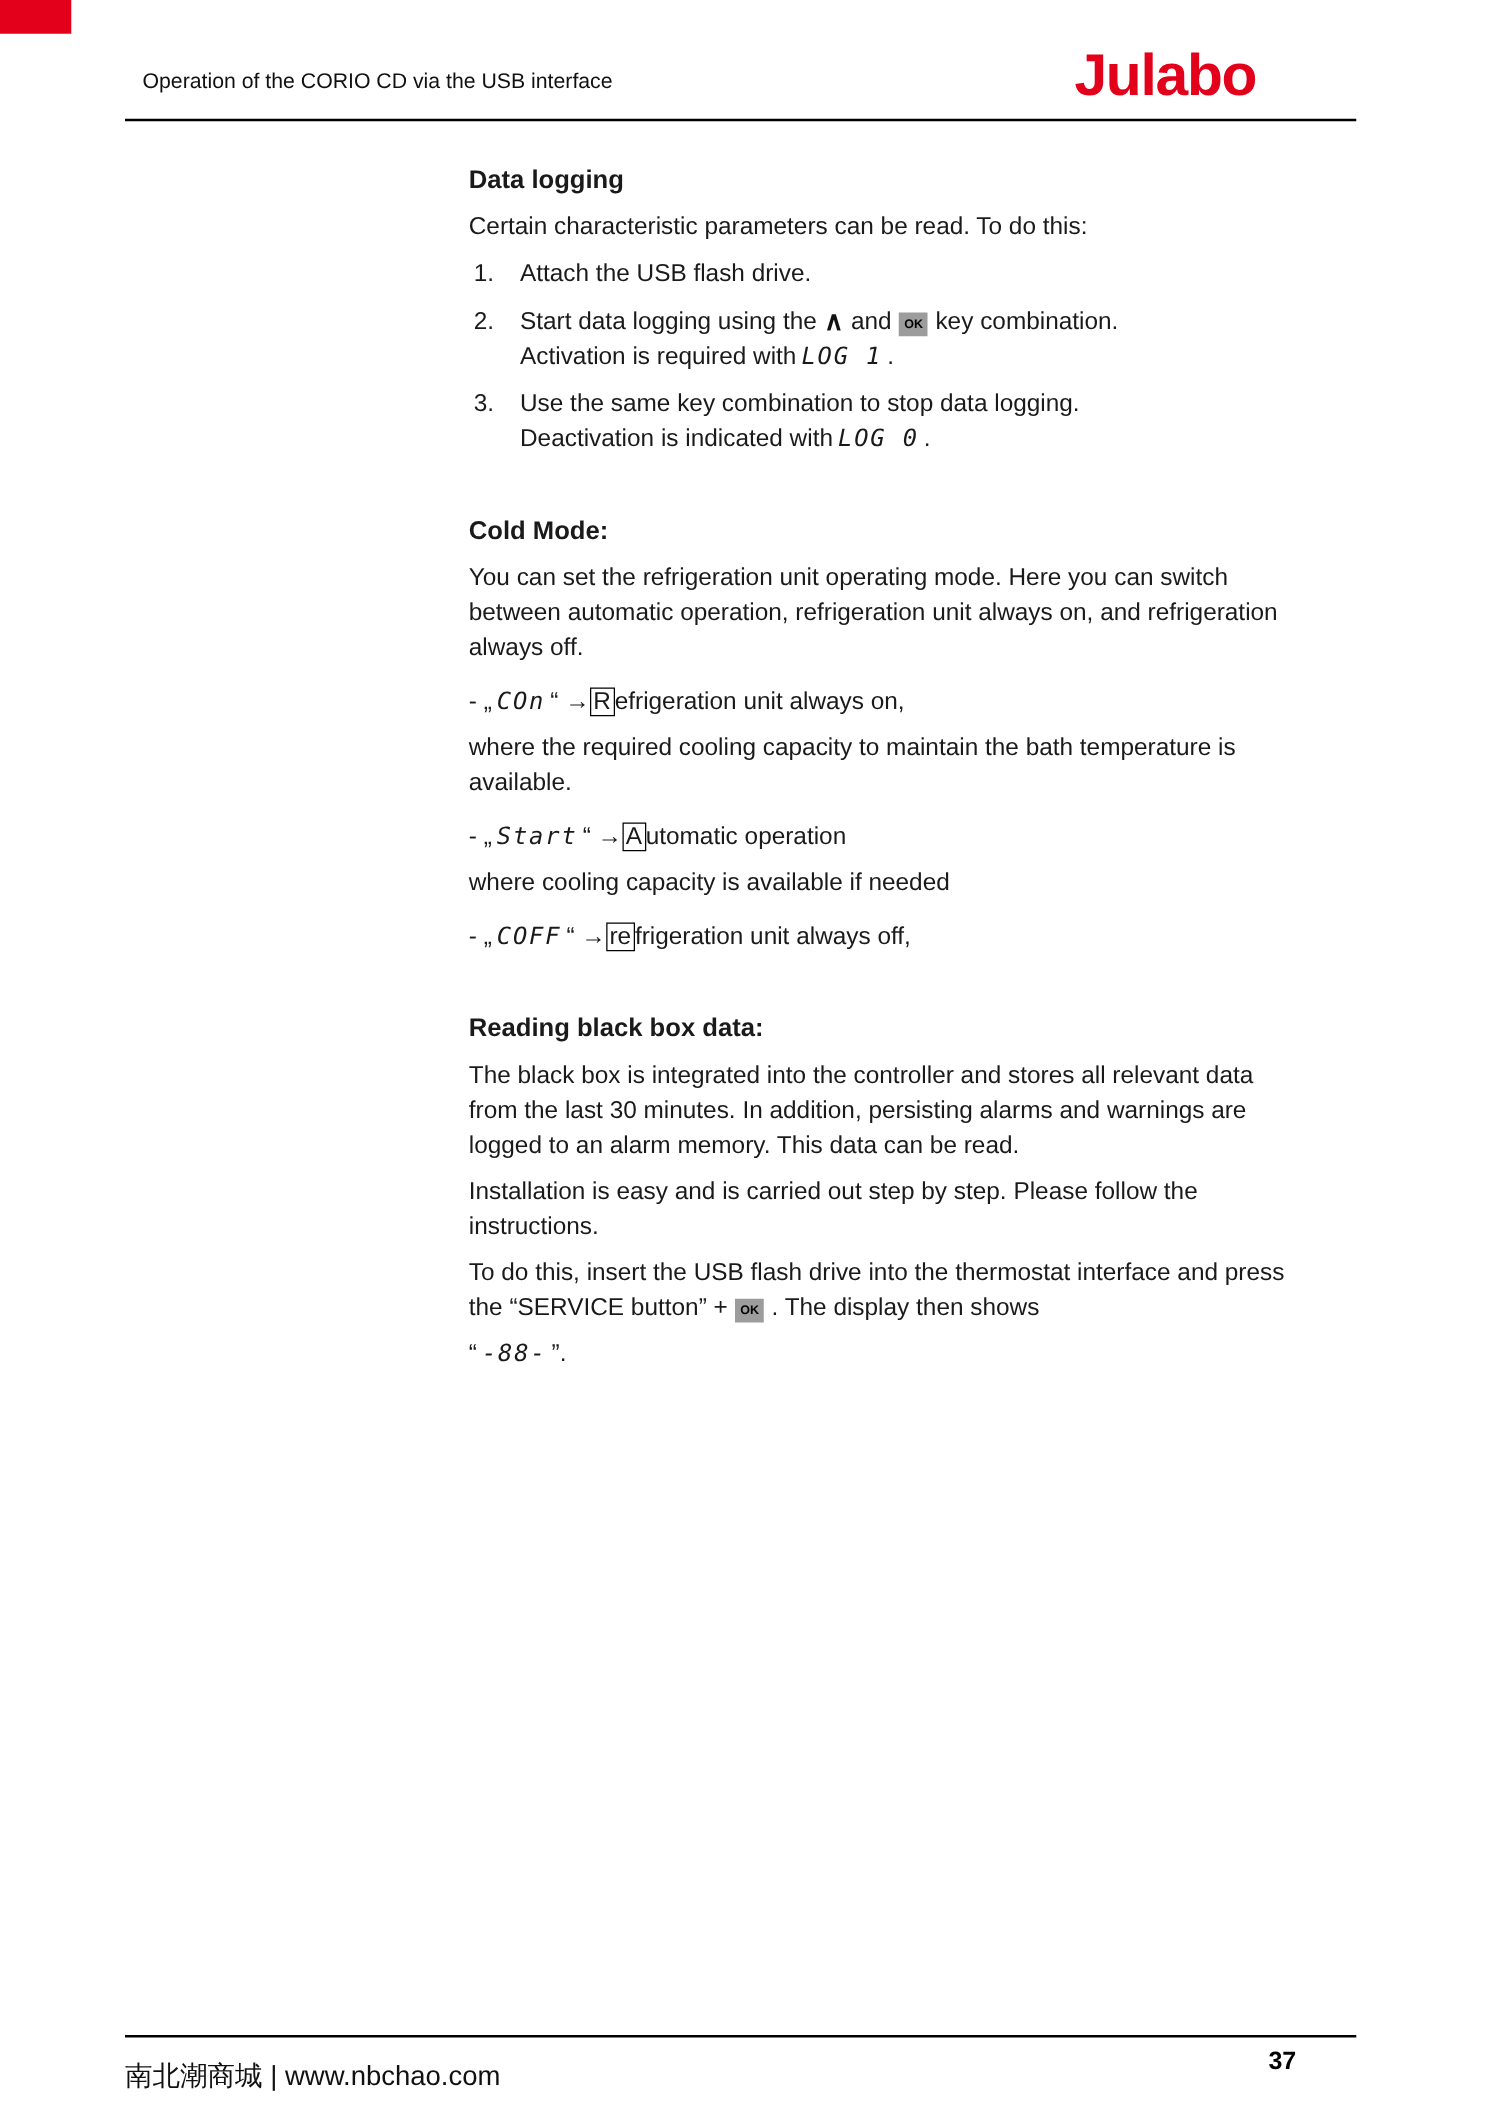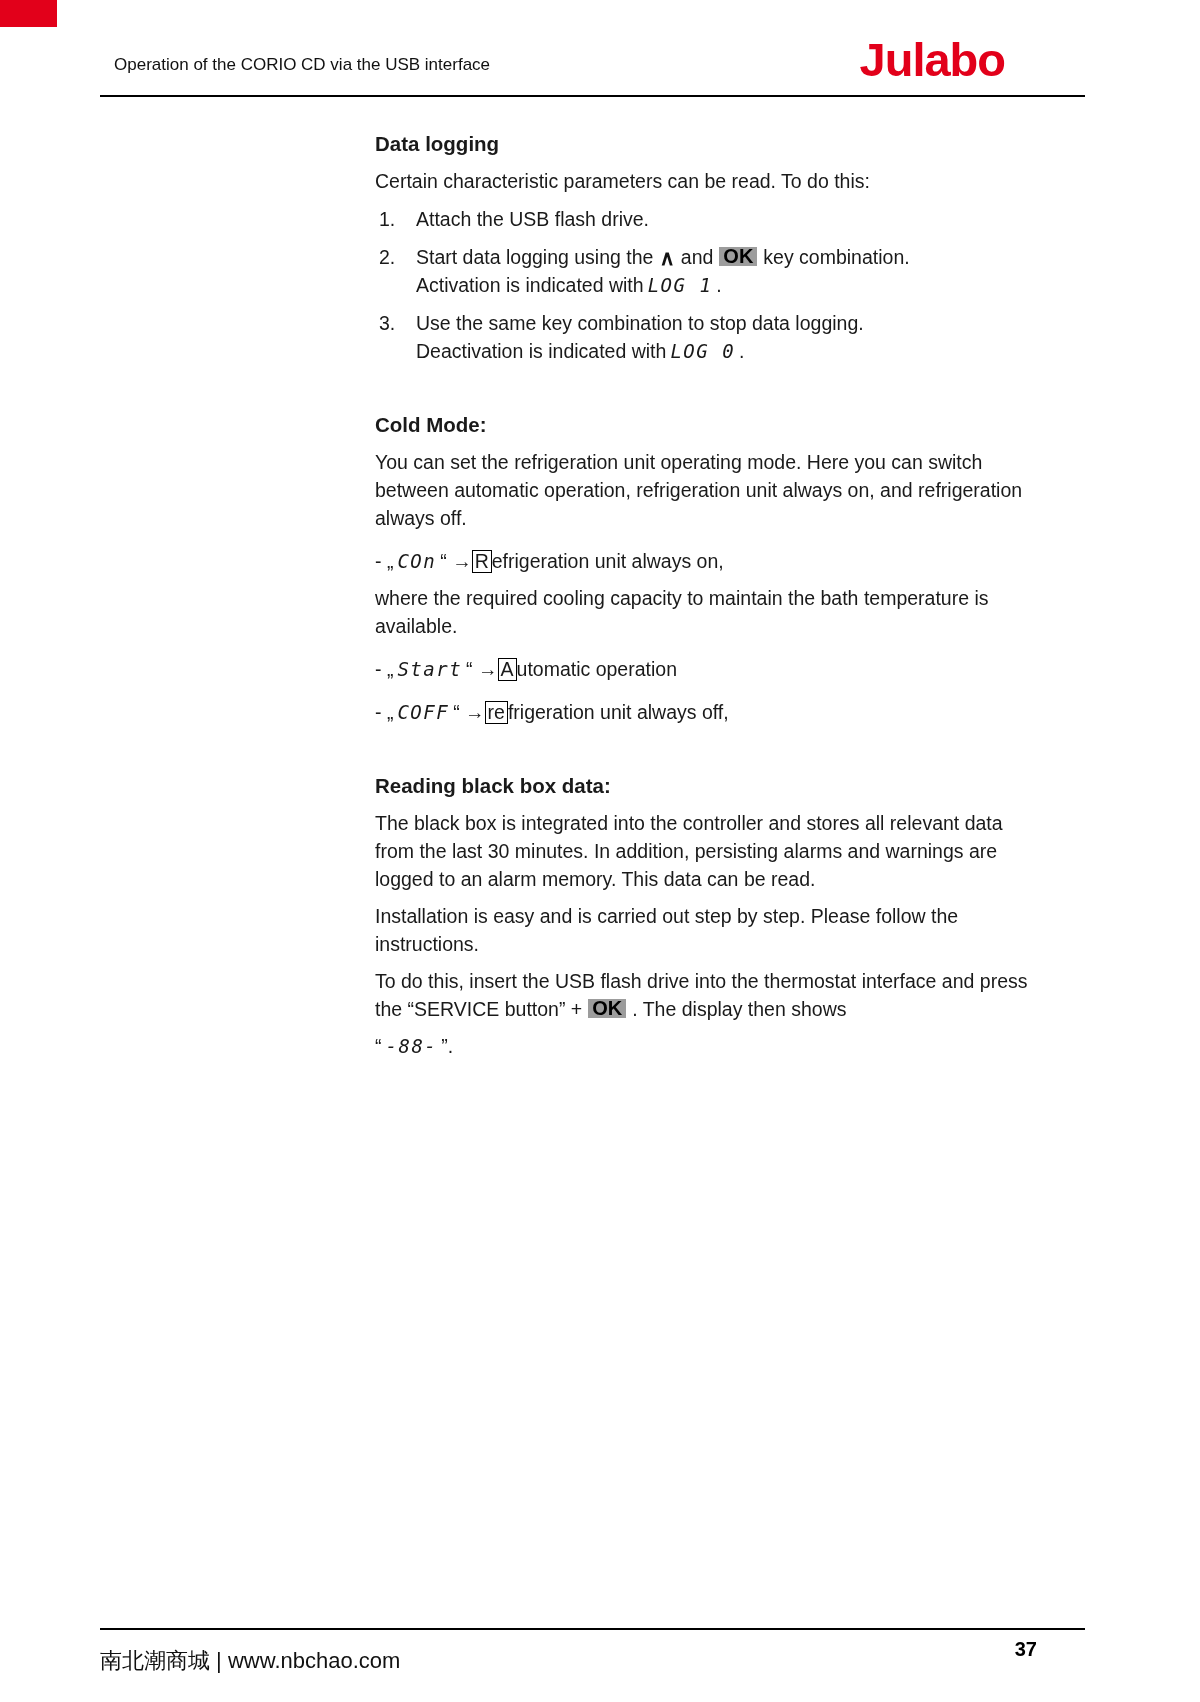--- a/index.html
+++ b/index.html
@@ -31,21 +31,21 @@
 
   .lcd { font-family:"DejaVu Sans Mono", monospace; font-style:italic;
          letter-spacing:1.5px; font-size:19px; margin:0 4px; }
 
   .key-up { display:inline-block; font-weight:bold; font-size:21px; color:#111;
             margin:0 6px; line-height:1; vertical-align:-1px; }
   .key-down { display:inline-block; font-weight:bold; font-size:17px; color:#111;
               border:2px solid #9a9a9a; background:#f0f0f0; padding:0 3px;
               margin:0 6px; line-height:19px; vertical-align:-1px; }
   .key-ok { display:inline-block; background:#9c9c9c; color:#000; font-weight:bold;
-            font-size:20px; padding:1px 4px; margin:0 6px; line-height:17px;
+            font-size:10px; padding:1px 4px; margin:0 6px; line-height:17px;
             vertical-align:1px; }
 
   .boxed { display:inline-block; border:1.5px solid #000; padding:0 2px;
            line-height:21px; }
 
   .mode-line { margin-top:15px; }
   .mode-desc { margin-top:9px; }
 
   .footer { position:absolute; left:100px; top:1628px; width:985px; height:60px;
             border-top:2px solid #000; }
@@ -76,21 +76,21 @@
 
         <div class="list-item">
           <div class="list-num">1.</div>
           <div class="list-body">Attach the USB flash drive.</div>
         </div>
 
         <div class="list-item">
           <div class="list-num">2.</div>
           <div class="list-body">
             <span>Start data logging using the</span><span class="key-up">∧</span><span>and</span><span class="key-ok">OK</span><span>key combination.</span><br>
-            <span>Activation is indicated with</span><span class="lcd">LOG 1</span><span>.</span>
+            <span>Activation is required with</span><span class="lcd">LOG 1</span><span>.</span>
           </div>
         </div>
 
         <div class="list-item">
           <div class="list-num">3.</div>
           <div class="list-body">
             <span>Use the same key combination to stop data logging.</span><br>
             <span>Deactivation is indicated with</span><span class="lcd">LOG 0</span><span>.</span>
           </div>
         </div>
@@ -103,20 +103,21 @@
       <div class="para">You can set the refrigeration unit operating mode. Here you can switch between automatic operation, refrigeration unit always on, and refrigeration always off.</div>
 
       <div class="mode-line">
         <span>- „</span><span class="lcd">COn</span><span>“ →</span><span class="boxed">R</span><span>efrigeration unit always on,</span>
       </div>
       <div class="mode-desc">where the required cooling capacity to maintain the bath temperature is available.</div>
 
       <div class="mode-line">
         <span>- „</span><span class="lcd">Start</span><span>“ →</span><span class="boxed">A</span><span>utomatic operation</span>
       </div>
+      <div class="mode-desc">where cooling capacity is available if needed</div>
 
       <div class="mode-line">
         <span>- „</span><span class="lcd">COFF</span><span>“ →</span><span class="boxed">re</span><span>frigeration unit always off,</span>
       </div>
     </div>
 
     <div class="section">
       <div class="section-heading">Reading black box data:</div>
       <div class="para">The black box is integrated into the controller and stores all relevant data from the last 30 minutes. In addition, persisting alarms and warnings are logged to an alarm memory. This data can be read.</div>
       <div class="para">Installation is easy and is carried out step by step. Please follow the instructions.</div>

